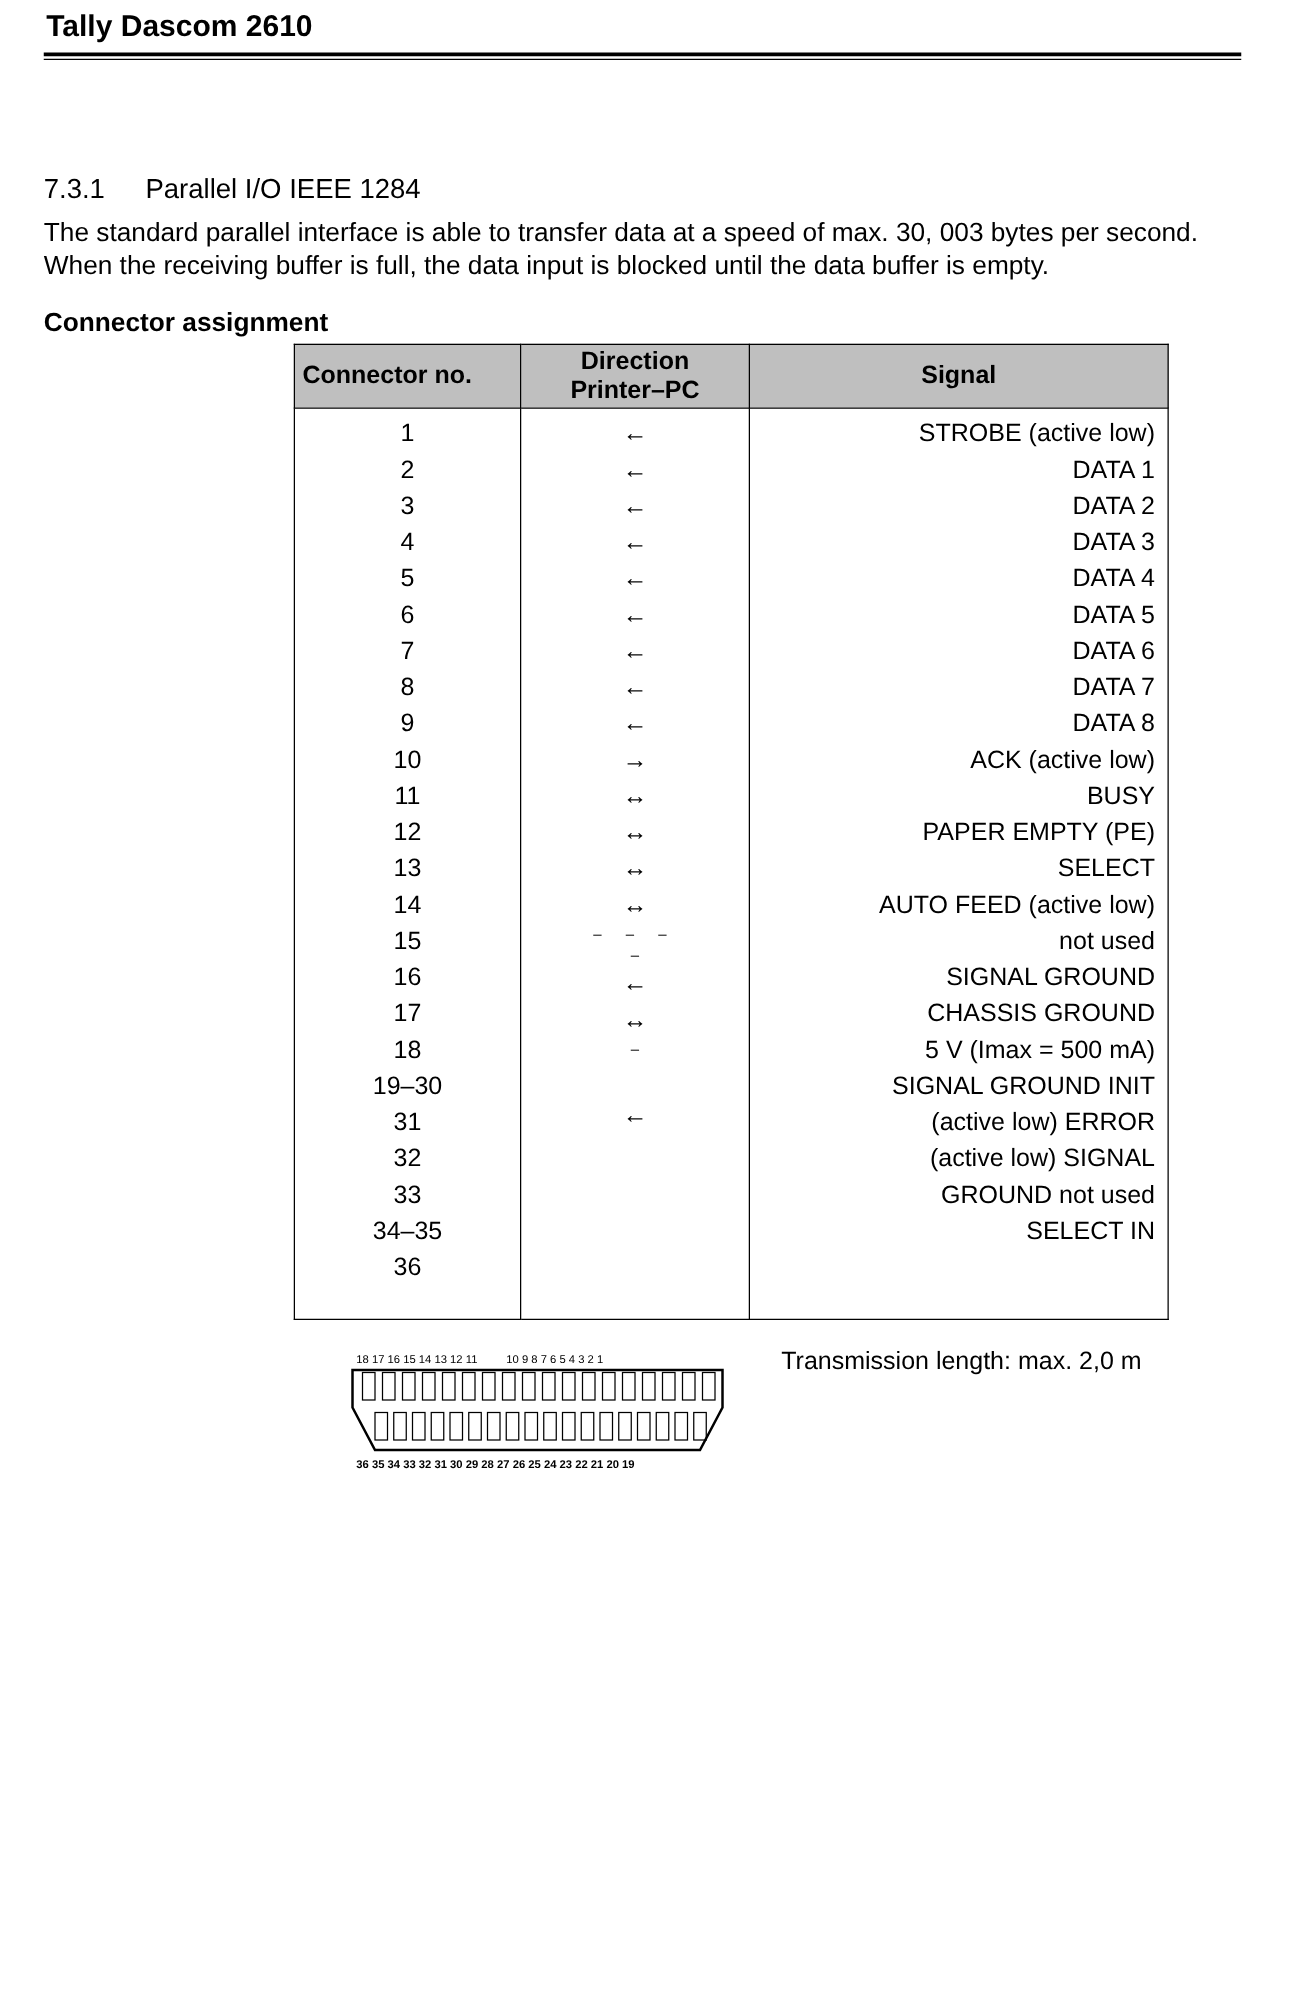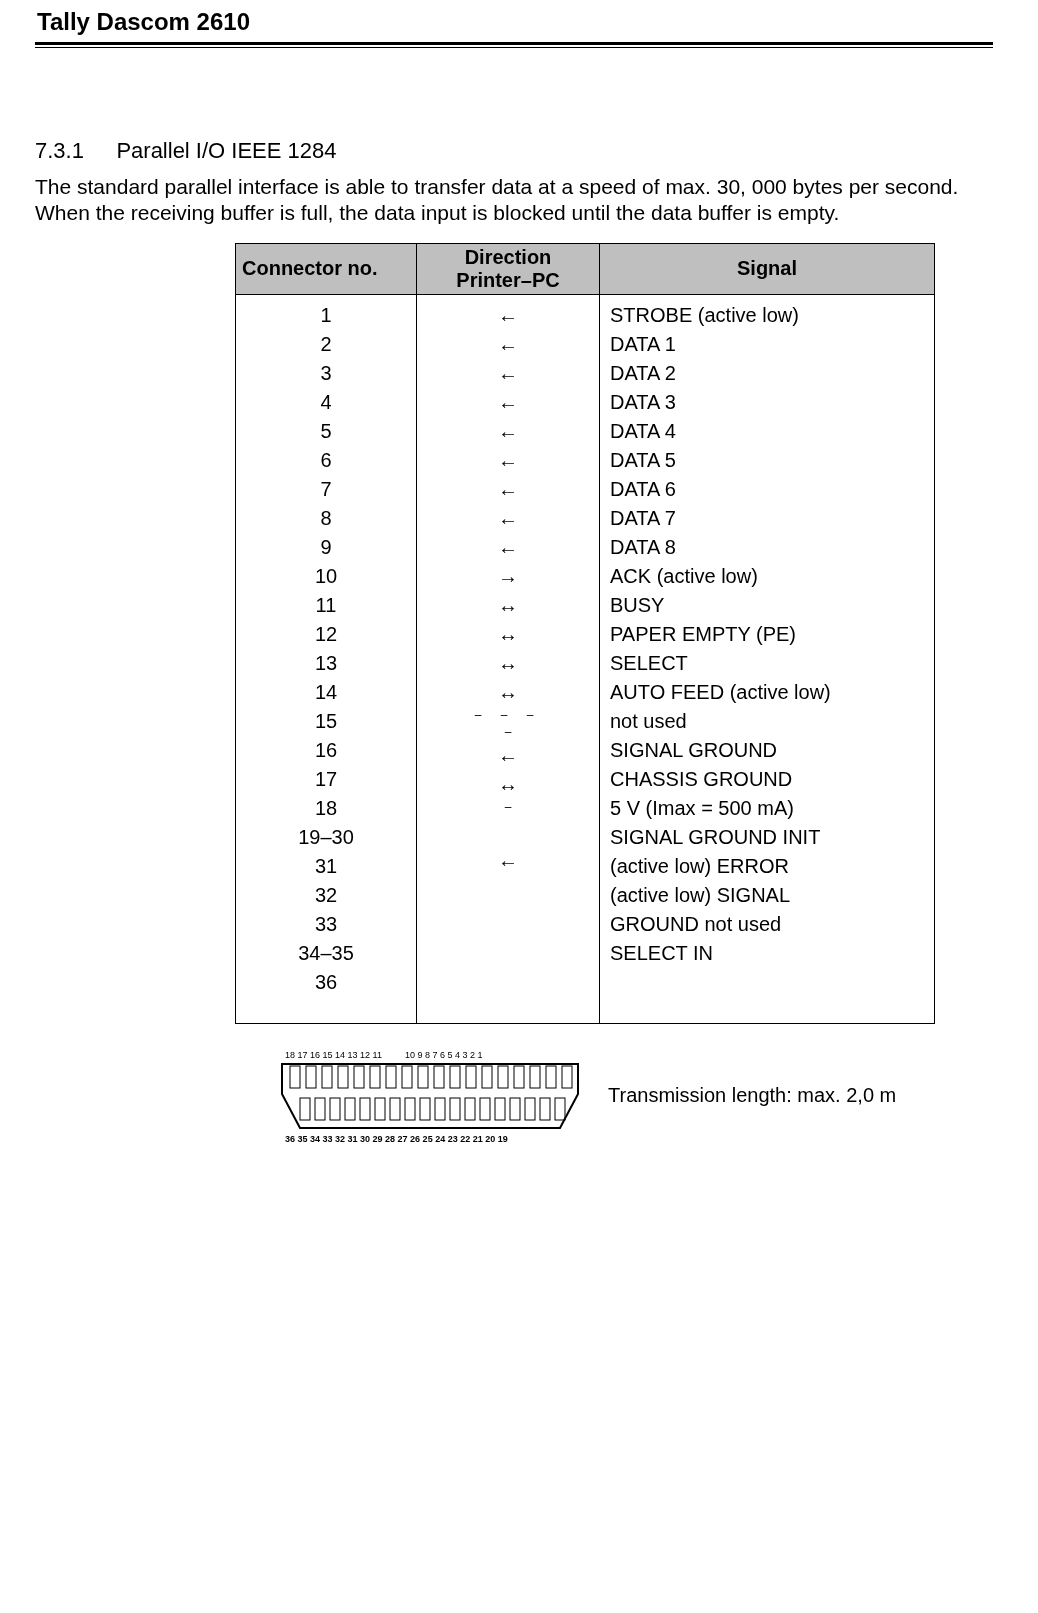--- a/index.html
+++ b/index.html
@@ -70,30 +70,30 @@
     border-left: 1px solid #000;
     border-right: 1px solid #000;
     vertical-align: top;
     padding: 6px 10px 26px 10px;
   }
   table.connectors tbody tr:last-child td {
     border-bottom: 1px solid #000;
   }
   .col-no { text-align: center; line-height: 1.45; }
   .col-dir { text-align: center; font-family: Arial, sans-serif; line-height: 1.45; }
-  .col-sig { text-align: left; line-height: 1.45; }
+  .col-sig { text-align: right; line-height: 1.45; }
   .small-dashes { font-size: 12px; letter-spacing: 8px; }
   .small-dash  { font-size: 12px; }
 
   .diagram-row {
     margin-top: 22px;
     margin-left: 245px;
     display: flex;
-    align-items: center;
-    gap: 28px;
+    align-items: flex-start;
+    gap: 45px;
   }
   .connector-diagram {
     width: 300px;
     height: 100px;
   }
   .transmission {
     font-size: 20px;
   }
   .page-number {
     position: absolute;
@@ -111,22 +111,23 @@
 
   <div class="header-title">Tally Dascom 2610</div>
   <hr class="double-rule">
 
   <div class="content">
     <div>
       <span class="section-num">7.3.1</span>
       <span class="section-title">Parallel I/O IEEE 1284</span>
     </div>
 
-    <p class="body-text">The standard parallel interface is able to transfer data at a speed of max. 30, 000 bytes per second. When the receiving buffer is full, the data input is blocked until the data buffer is empty.</p>
-
+    <p class="body-text">The standard parallel interface is able to transfer data at a speed of max. 30, 003 bytes per second. When the receiving buffer is full, the data input is blocked until the data buffer is empty.</p>
+
+    <div class="subheading">Connector assignment</div>
 
     <table class="connectors">
       <thead>
         <tr>
           <th style="width:168px;text-align:left;padding-left:6px">Connector no.</th>
           <th style="width:170px">
             <span>Direction</span><br>
             <span>Printer–PC</span>
           </th>
           <th>Signal</th>

